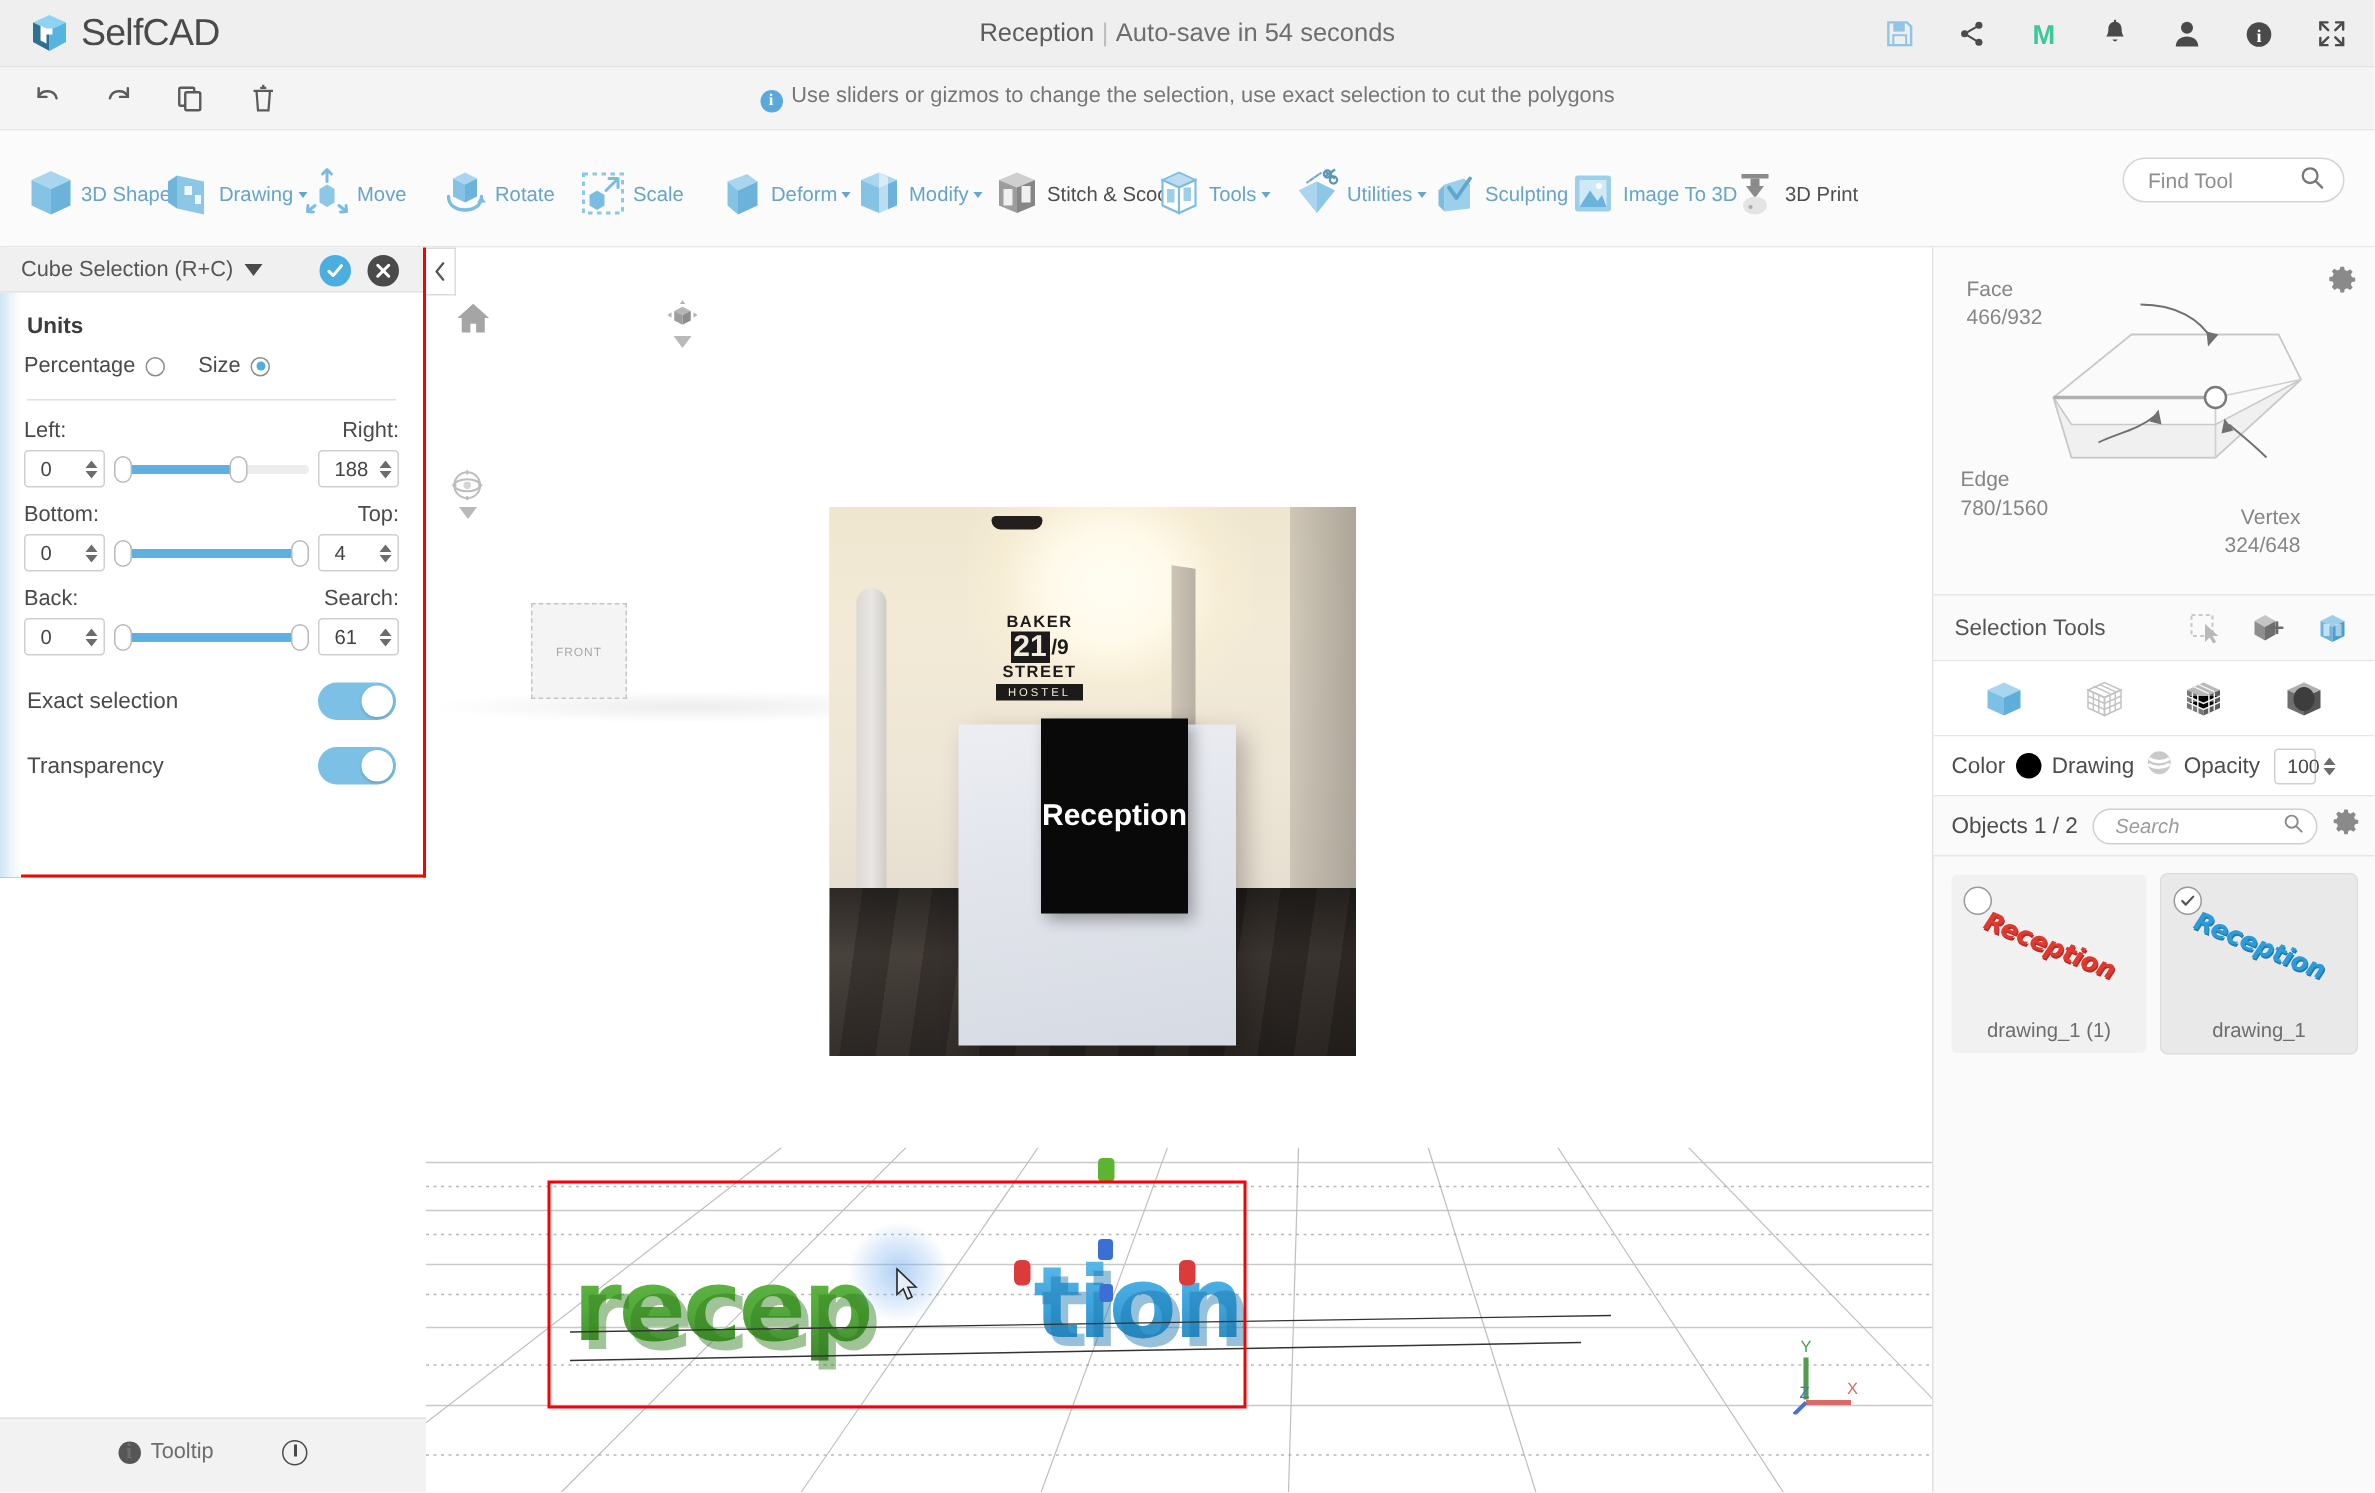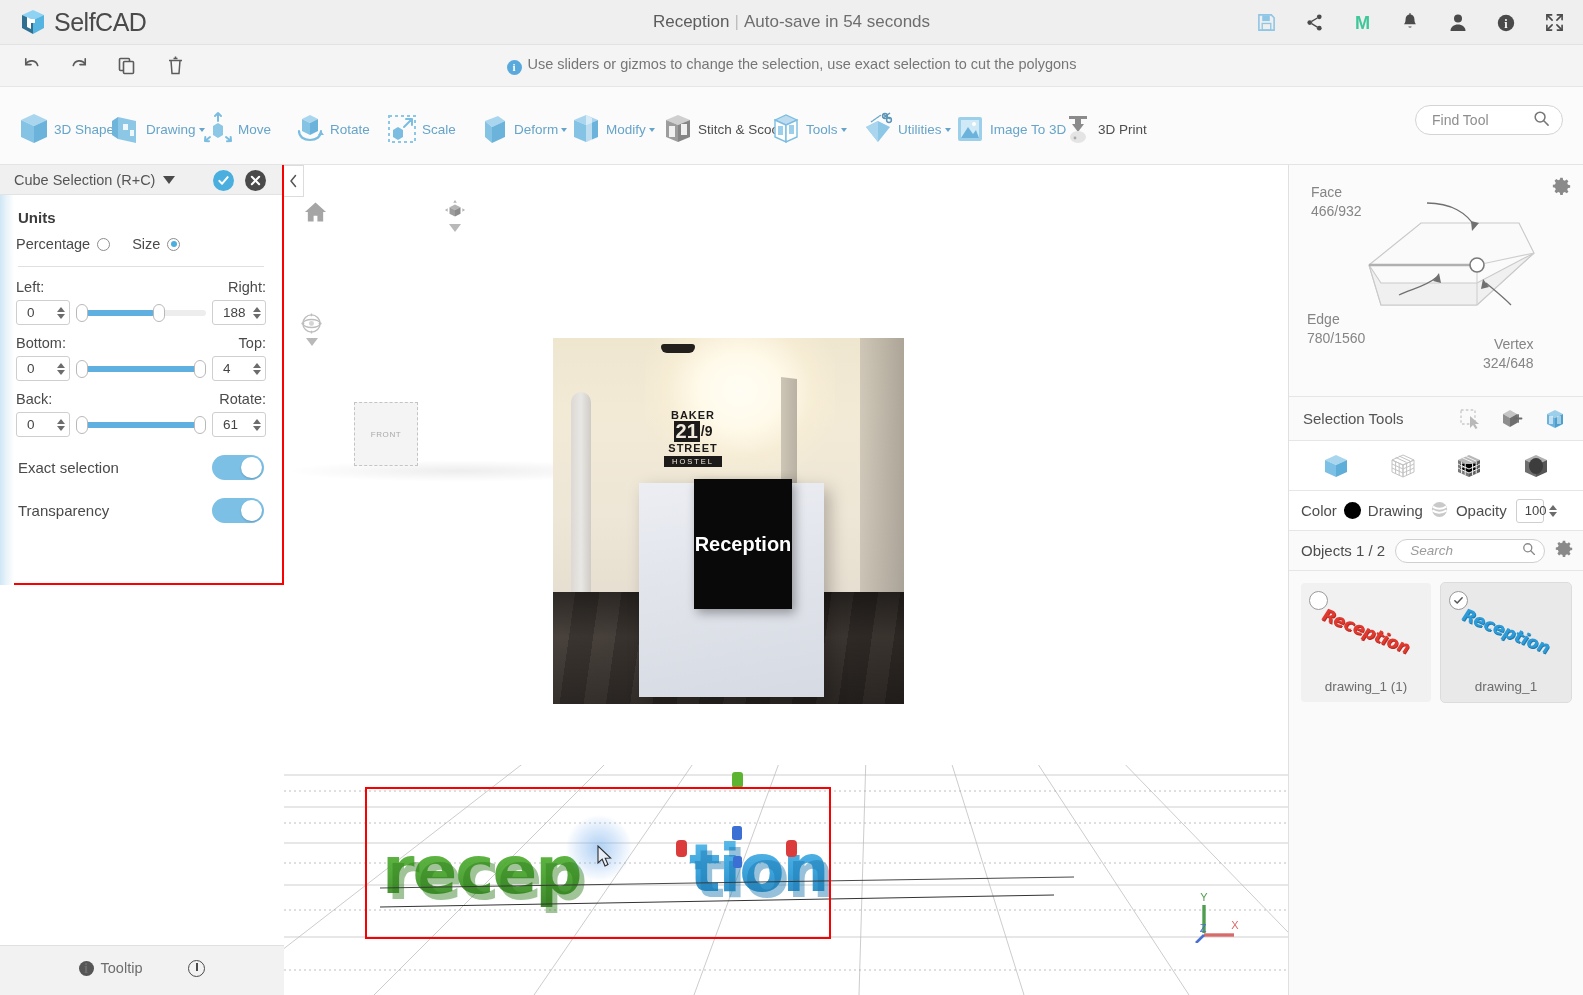--- a/index.html
+++ b/index.html
@@ -623,20 +623,30 @@
             <polygon points="8,18 20,12 20,33" fill="#a9d6ee"></polygon>
             <path d="M13 13l10-7M23 6l-10 7" stroke="#6aa8cc" stroke-width="1.3" stroke-dasharray="2 2"></path>
             <circle cx="27" cy="7" r="2.4" fill="none" stroke="#5b95b7" stroke-width="1.5"></circle>
             <circle cx="31" cy="11" r="2.4" fill="none" stroke="#5b95b7" stroke-width="1.5"></circle>
             <path d="M25 9l7 -5M25 5l7 5" stroke="#5b95b7" stroke-width="1.5"></path>
           </svg>
       </span>
       <span class="rb-label"><span>Utilities</span><i class="rb-caret"></i></span>
     </div>
 
+    <div class="rb-item">
+      <span class="rb-ico">
+        <svg width="40" height="40" viewBox="0 0 40 40">
+            <polygon points="13,14 26,10 30,14 30,30 13,32" fill="#9ccfe9"></polygon>
+            <polygon points="13,14 13,32 9,28 9,18" fill="#7bbde0"></polygon>
+            <path d="M16 16l5 7 9-13" stroke="#5ea8d0" stroke-width="2.6" fill="none" stroke-linecap="round" stroke-linejoin="round"></path>
+          </svg>
+      </span>
+      <span class="rb-label">Sculpting</span>
+    </div>
 
     <div class="rb-item wide">
       <span class="rb-ico">
         <svg width="40" height="40" viewBox="0 0 40 40">
             <rect x="8" y="8" width="24" height="24" rx="2" fill="#9ccfe9"></rect>
             <rect x="11" y="11" width="18" height="18" fill="#cfe9f6"></rect>
             <polygon points="11,29 18,18 23,25 26,21 29,29" fill="#6cb3dc"></polygon>
             <circle cx="24" cy="15" r="2" fill="#fff"></circle>
           </svg>
       </span>
@@ -756,21 +766,21 @@
                 <i class="up"></i>
                 <i class="dn"></i>
               </span>
           </div>
         </div>
       </div>
 
       <div class="slider-group">
         <div class="sg-labels">
           <span>Back:</span>
-          <span>Rotate:</span>
+          <span>Search:</span>
         </div>
         <div class="sg-row">
           <div class="numbox">
             <input readonly="" value="0" style="">
             <span class="spin">
                 <i class="up"></i>
                 <i class="dn"></i>
               </span>
           </div>
           <div class="track">

